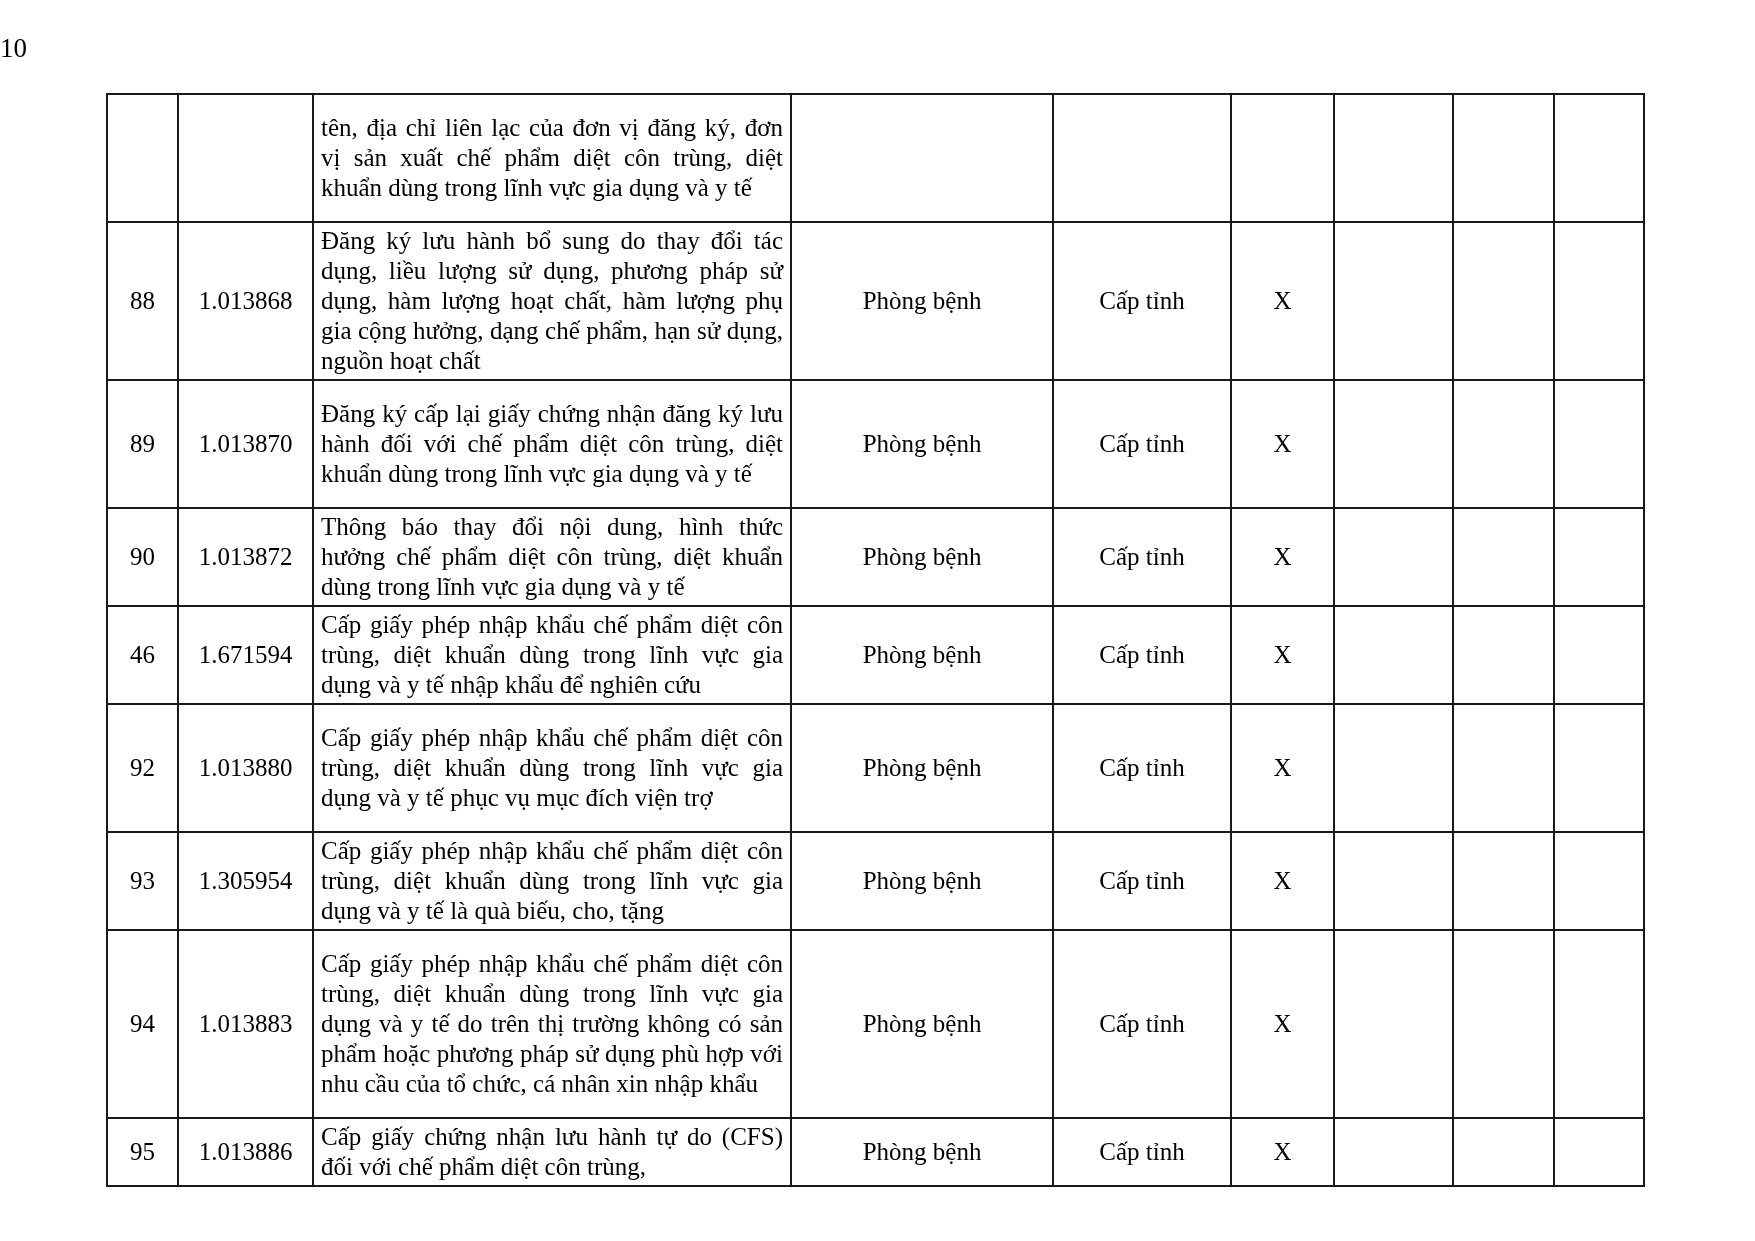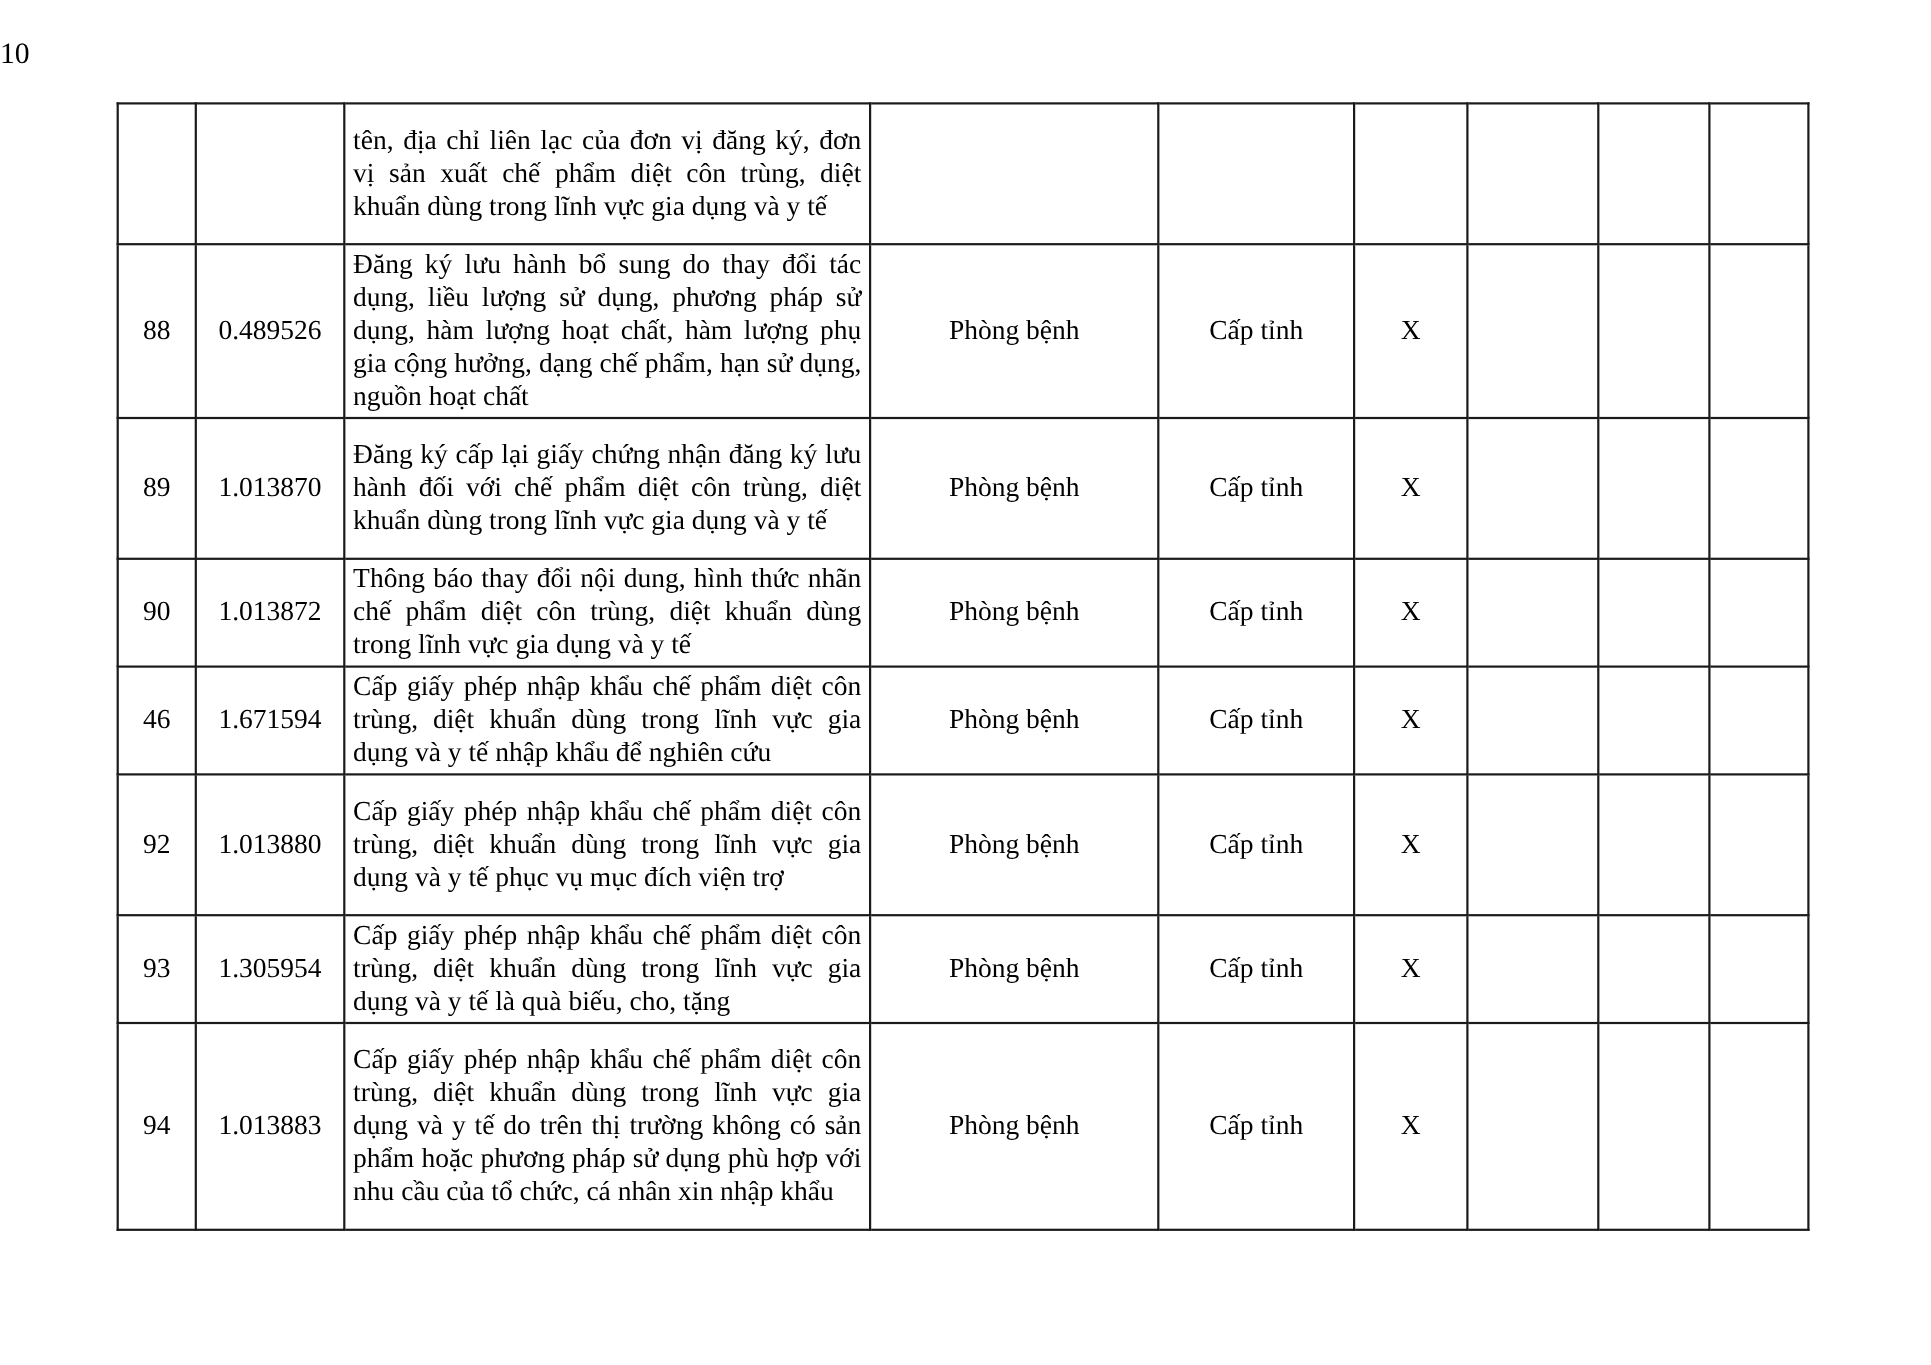--- a/index.html
+++ b/index.html
@@ -78,21 +78,21 @@
       <td class="desc">tên, địa chỉ liên lạc của đơn vị đăng ký, đơn vị sản xuất chế phẩm diệt côn trùng, diệt khuẩn dùng trong lĩnh vực gia dụng và y tế</td>
       <td class="field"></td>
       <td class="level"></td>
       <td class="mark"></td>
       <td class="empty"></td>
       <td class="empty"></td>
       <td class="empty"></td>
     </tr>
     <tr class="rh-88">
       <td class="num">88</td>
-      <td class="code">0.489526</td>
+      <td class="code">1.013868</td>
       <td class="desc">Đăng ký lưu hành bổ sung do thay đổi tác dụng, liều lượng sử dụng, phương pháp sử dụng, hàm lượng hoạt chất, hàm lượng phụ gia cộng hưởng, dạng chế phẩm, hạn sử dụng, nguồn hoạt chất</td>
       <td class="field">Phòng bệnh</td>
       <td class="level">Cấp tỉnh</td>
       <td class="mark">X</td>
       <td class="empty"></td>
       <td class="empty"></td>
       <td class="empty"></td>
     </tr>
     <tr class="rh-89">
       <td class="num">89</td>
@@ -101,21 +101,21 @@
       <td class="field">Phòng bệnh</td>
       <td class="level">Cấp tỉnh</td>
       <td class="mark">X</td>
       <td class="empty"></td>
       <td class="empty"></td>
       <td class="empty"></td>
     </tr>
     <tr class="rh-90">
       <td class="num">90</td>
       <td class="code">1.013872</td>
-      <td class="desc">Thông báo thay đổi nội dung, hình thức nhãn chế phẩm diệt côn trùng, diệt khuẩn dùng trong lĩnh vực gia dụng và y tế</td>
+      <td class="desc">Thông báo thay đổi nội dung, hình thức hưởng chế phẩm diệt côn trùng, diệt khuẩn dùng trong lĩnh vực gia dụng và y tế</td>
       <td class="field">Phòng bệnh</td>
       <td class="level">Cấp tỉnh</td>
       <td class="mark">X</td>
       <td class="empty"></td>
       <td class="empty"></td>
       <td class="empty"></td>
     </tr>
     <tr class="rh-91">
       <td class="num">46</td>
       <td class="code">1.671594</td>
@@ -153,14 +153,25 @@
       <td class="num">94</td>
       <td class="code">1.013883</td>
       <td class="desc">Cấp giấy phép nhập khẩu chế phẩm diệt côn trùng, diệt khuẩn dùng trong lĩnh vực gia dụng và y tế do trên thị trường không có sản phẩm hoặc phương pháp sử dụng phù hợp với nhu cầu của tổ chức, cá nhân xin nhập khẩu</td>
       <td class="field">Phòng bệnh</td>
       <td class="level">Cấp tỉnh</td>
       <td class="mark">X</td>
       <td class="empty"></td>
       <td class="empty"></td>
       <td class="empty"></td>
     </tr>
+    <tr class="rh-95">
+      <td class="num">95</td>
+      <td class="code">1.013886</td>
+      <td class="desc">Cấp giấy chứng nhận lưu hành tự do (CFS) đối với chế phẩm diệt côn trùng,</td>
+      <td class="field">Phòng bệnh</td>
+      <td class="level">Cấp tỉnh</td>
+      <td class="mark">X</td>
+      <td class="empty"></td>
+      <td class="empty"></td>
+      <td class="empty"></td>
+    </tr>
   </tbody>
 </table>
 
 </body></html>

